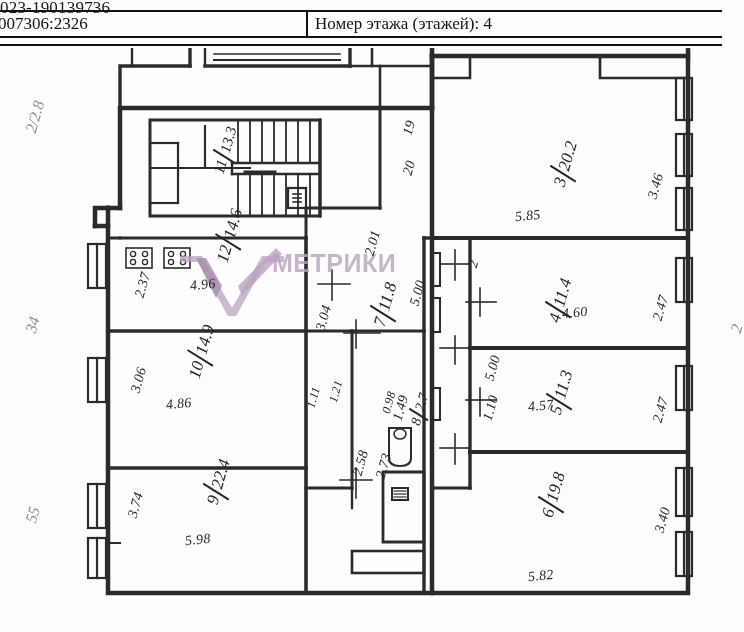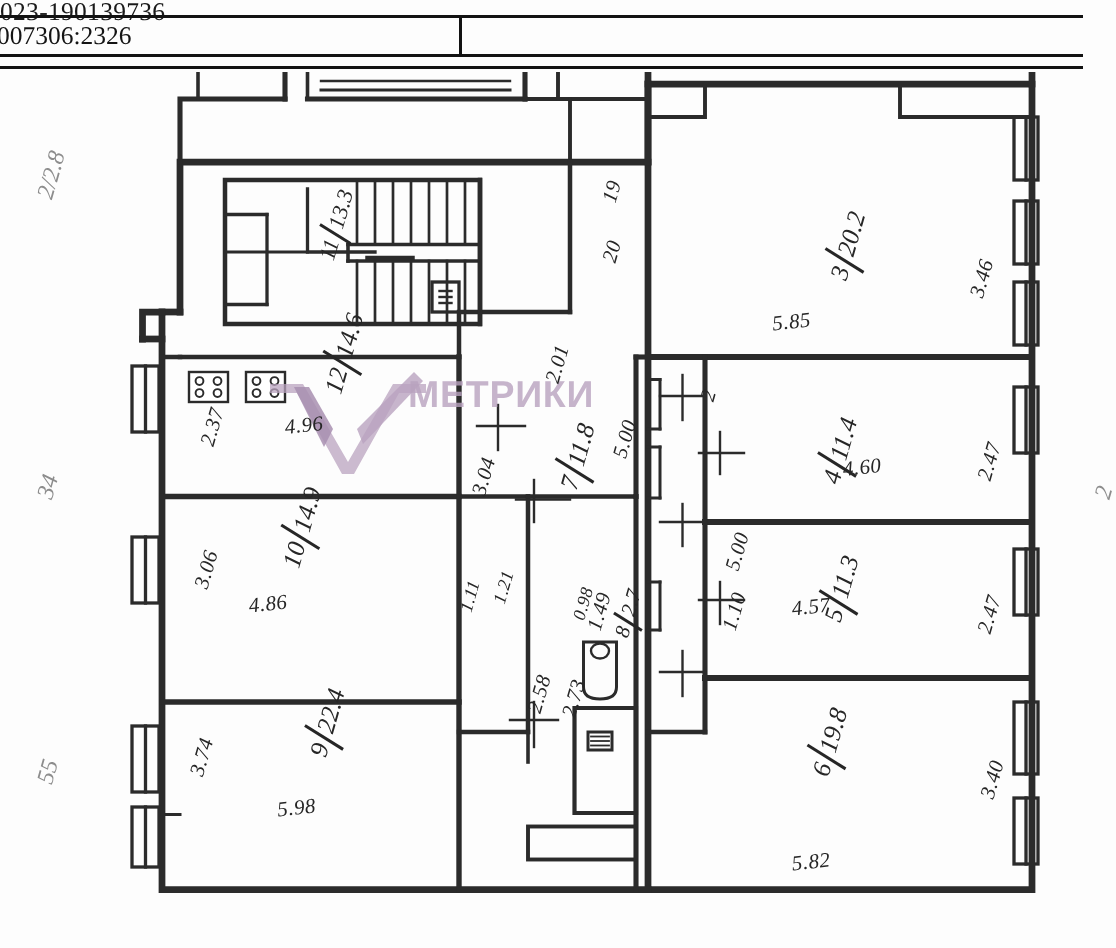--- a/index.html
+++ b/index.html
@@ -135,20 +135,21 @@
 </style>
 </head>
 <body>
 
 <div id="page">
 
   <div id="cut-line">023-190139736</div>
 
   <div id="header-table">
     <div id="header-cell-left">007306:2326</div>
+    <div id="header-cell-right">Номер этажа (этажей): 4</div>
   </div>
   <div id="header-rule2"></div>
 
   <div id="plan">
     <svg width="744" height="584" viewBox="0 0 744 584" xmlns="http://www.w3.org/2000/svg">
       <defs>
         <g id="stove">
           <rect x="0" y="0" width="26" height="20" fill="#ffffff" stroke="#2b2b2b" stroke-width="1.6"></rect>
           <circle cx="7" cy="6" r="2.6" fill="none" stroke="#2b2b2b" stroke-width="1.3"></circle>
           <circle cx="19" cy="6" r="2.6" fill="none" stroke="#2b2b2b" stroke-width="1.3"></circle>

